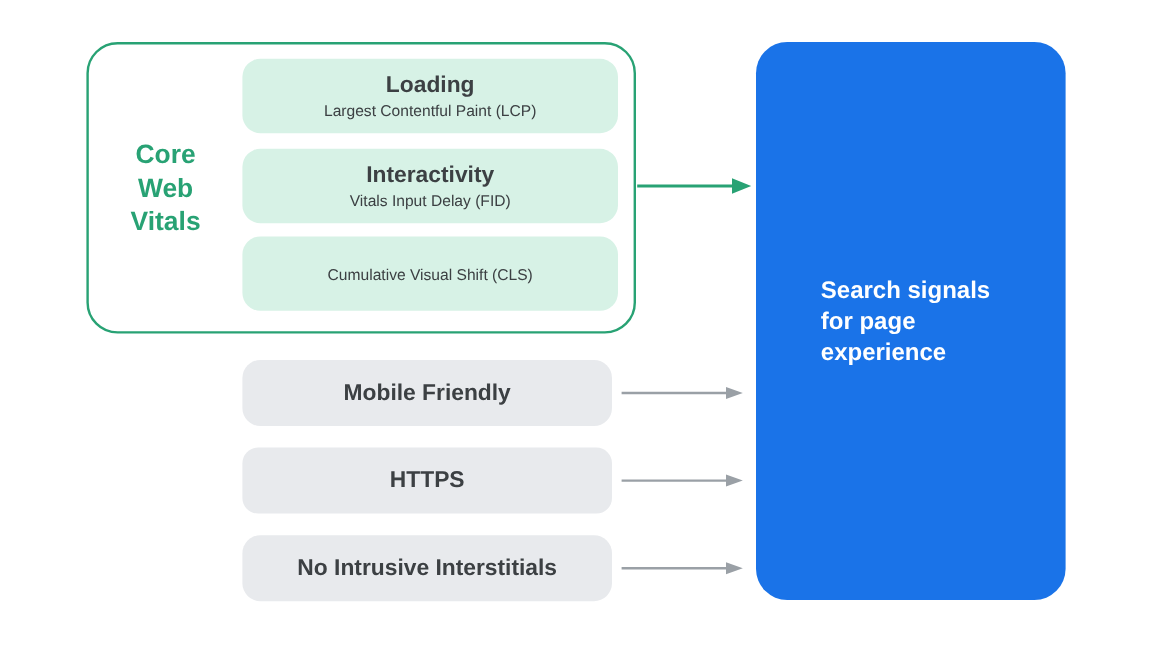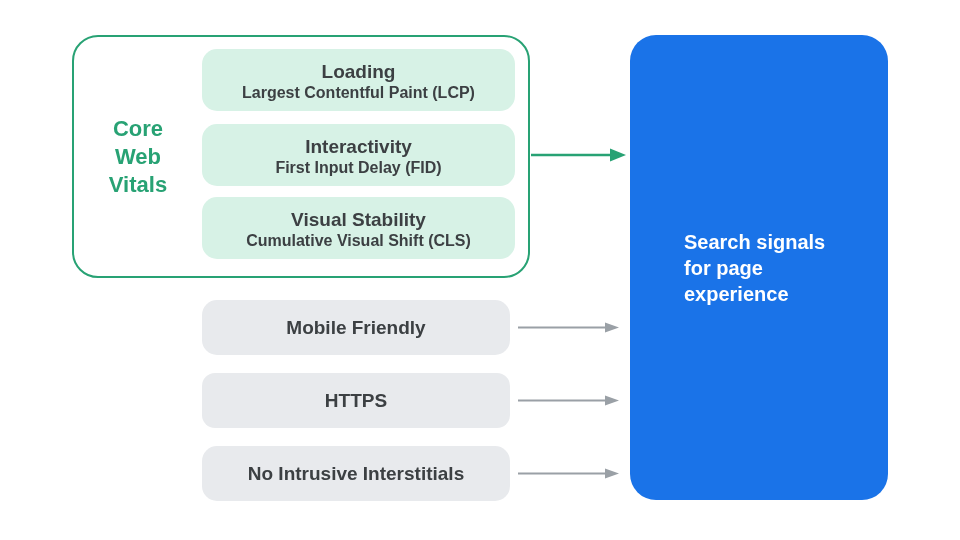--- a/index.html
+++ b/index.html
@@ -42,21 +42,21 @@
     text-align: center;
   }
   .metric-card.m0 { top: 49px; }
   .metric-card.m1 { top: 124px; }
   .metric-card.m2 { top: 197px; }
   .metric-title {
     font-size: 19px; line-height: 24px; font-weight: 600;
     color: #3c4043;
   }
   .metric-subtitle {
-    font-size: 16px; line-height: 17px; font-weight: 700;
+    font-size: 13px; line-height: 17px; font-weight: 400;
     color: #3c4043;
   }
   
   .signal-card {
     position: absolute;
     left: 202px;
     width: 308px; height: 55px;
     background: #e8eaed;
     border-radius: 15px;
     display: flex; align-items: center; justify-content: center;
@@ -99,25 +99,24 @@
 
   <div class="cwv-label">Core Web Vitals</div>
 
   <div class="metric-card m0">
     <div class="metric-title">Loading</div>
     <div class="metric-subtitle">Largest Contentful Paint (LCP)</div>
   </div>
 
   <div class="metric-card m1">
     <div class="metric-title">Interactivity</div>
-    <div class="metric-subtitle">First Input Delay (FID)</div>
+    <div class="metric-subtitle">Vitals Input Delay (FID)</div>
   </div>
 
   <div class="metric-card m2">
-    <div class="metric-title">Visual Stability</div>
     <div class="metric-subtitle">Cumulative Visual Shift (CLS)</div>
   </div>
 
   <div class="signal-card s0">Mobile Friendly</div>
 
   <div class="signal-card s1">HTTPS</div>
 
   <div class="signal-card s2">No Intrusive Interstitials</div>
 
   <div class="result-box">

